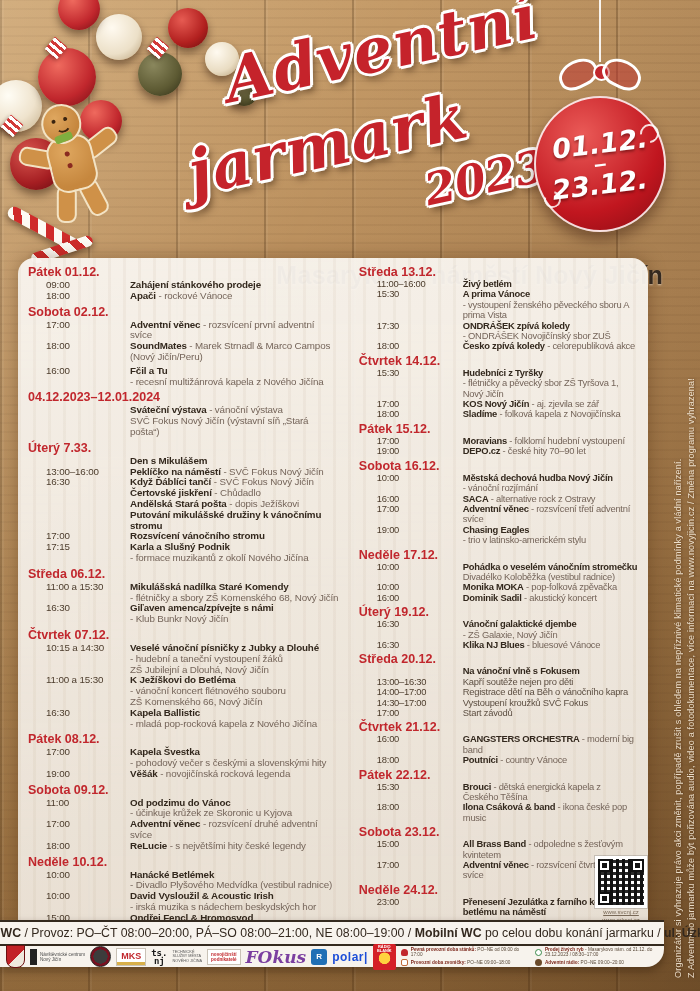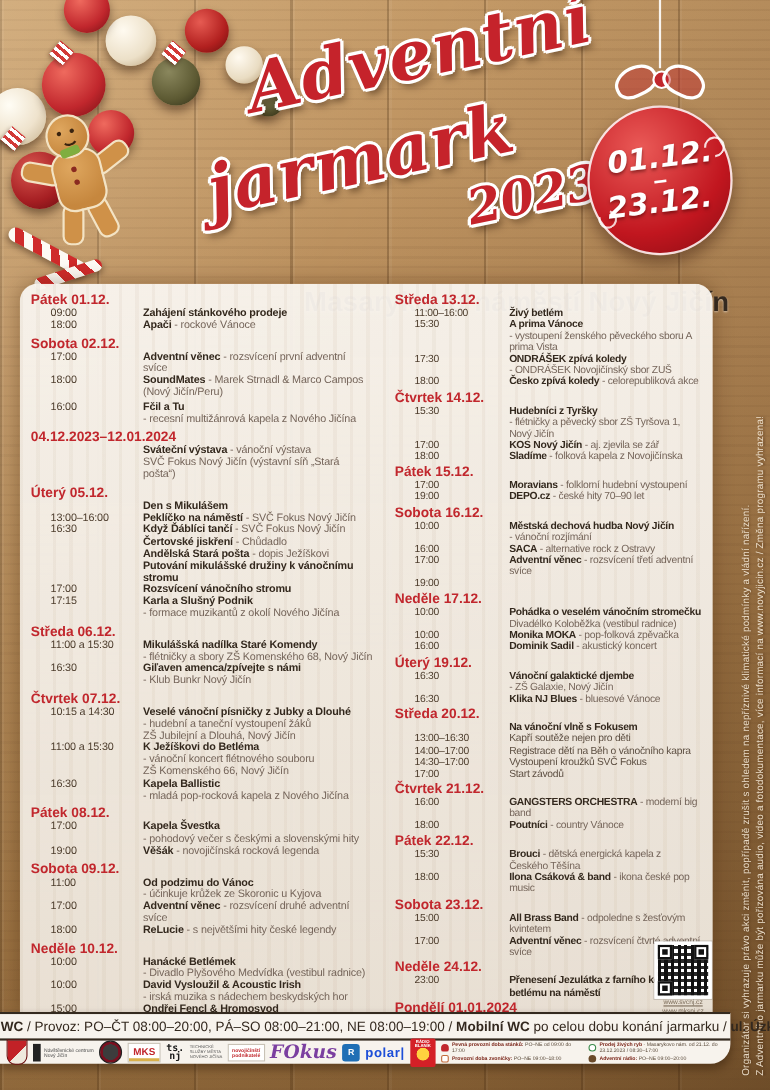--- a/index.html
+++ b/index.html
@@ -216,21 +216,21 @@
             </div>
           </section>
           <section class="day">
             <div class="day-date">04.12.2023–12.01.2024</div>
             <div class="event">
               <span class="time"></span>
               <span class="desc"><span class="etitle">Sváteční výstava</span><span class="einline"> - vánoční výstava</span><div class="esub">SVČ Fokus Nový Jičín (výstavní síň „Stará pošta“)</div></span>
             </div>
           </section>
           <section class="day">
-            <div class="day-date">Úterý 05.12.</div>
+            <div class="day-date">Úterý 7.33.</div>
             <div class="event">
               <span class="time"></span>
               <span class="desc"><span class="etitle">Den s Mikulášem</span></span>
             </div>
             <div class="event">
               <span class="time">13:00–16:00</span>
               <span class="desc"><span class="etitle">Peklíčko na náměstí</span><span class="einline"> - SVČ Fokus Nový Jičín</span></span>
             </div>
             <div class="event">
               <span class="time">16:30</span>
@@ -382,20 +382,21 @@
             <div class="event">
               <span class="time">16:00</span>
               <span class="desc"><span class="etitle">SACA</span><span class="einline"> - alternative rock z Ostravy</span></span>
             </div>
             <div class="event">
               <span class="time">17:00</span>
               <span class="desc"><span class="etitle">Adventní věnec</span><span class="einline"> - rozsvícení třetí adventní svíce</span></span>
             </div>
             <div class="event">
               <span class="time">19:00</span>
+              <span class="desc"><span class="etitle">Chasing Eagles</span><div class="esub">- trio v latinsko-americkém stylu</div></span>
             </div>
           </section>
           <section class="day">
             <div class="day-date">Neděle 17.12.</div>
             <div class="event">
               <span class="time">10:00</span>
               <span class="desc"><span class="etitle">Pohádka o veselém vánočním stromečku</span><div class="esub">Divadélko Koloběžka (vestibul radnice)</div></span>
             </div>
             <div class="event">
               <span class="time">10:00</span>

